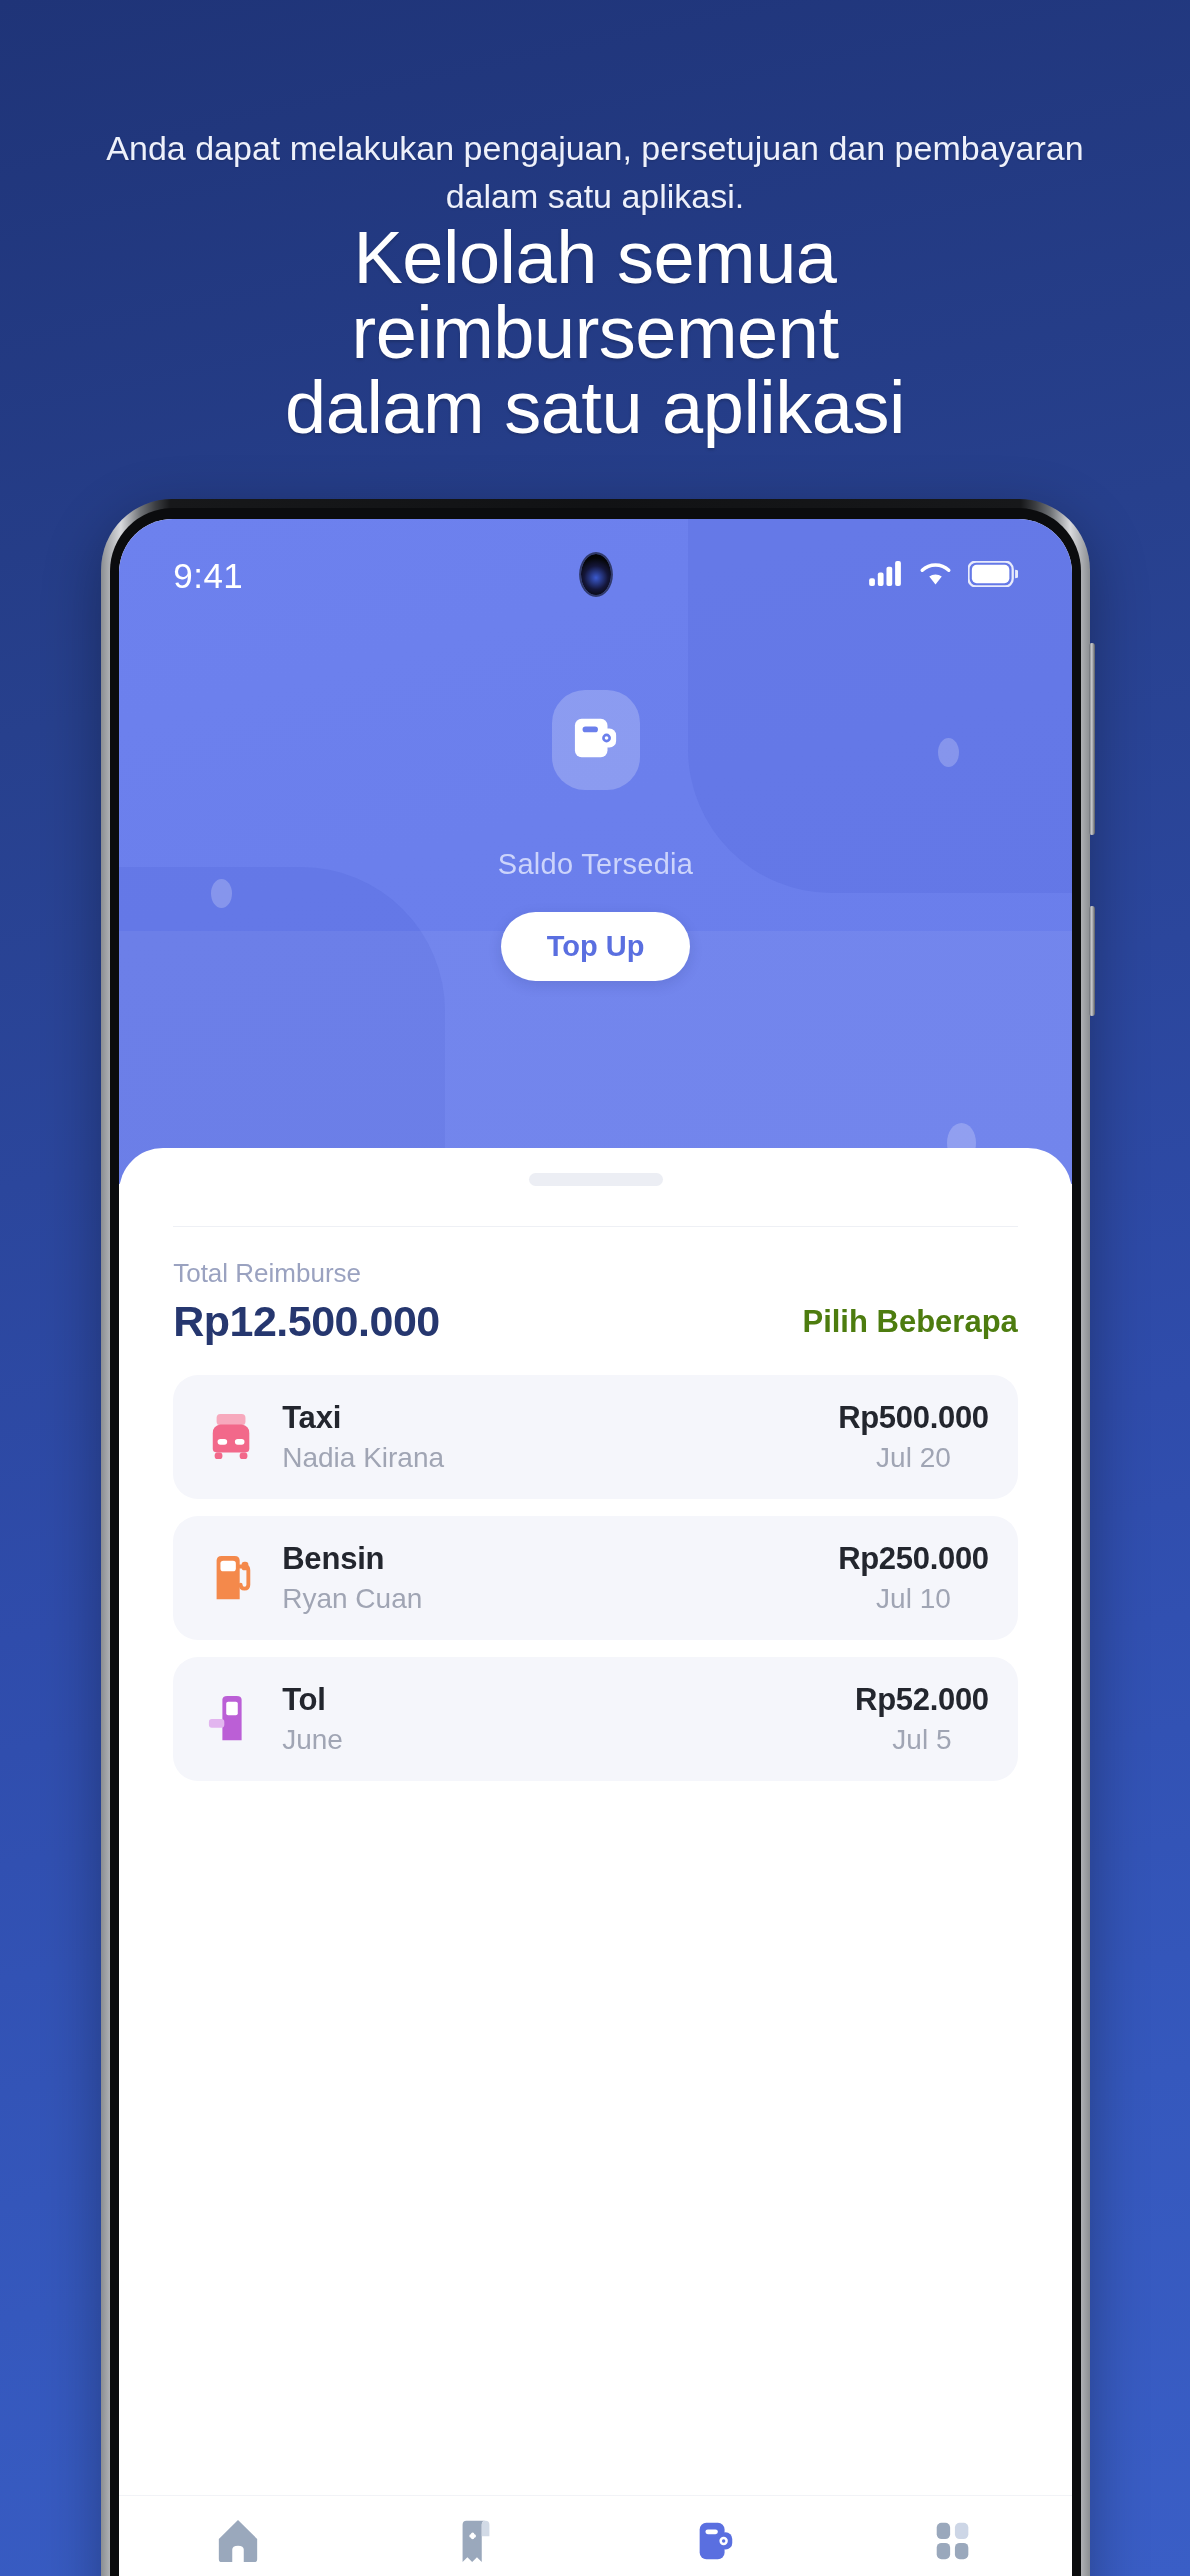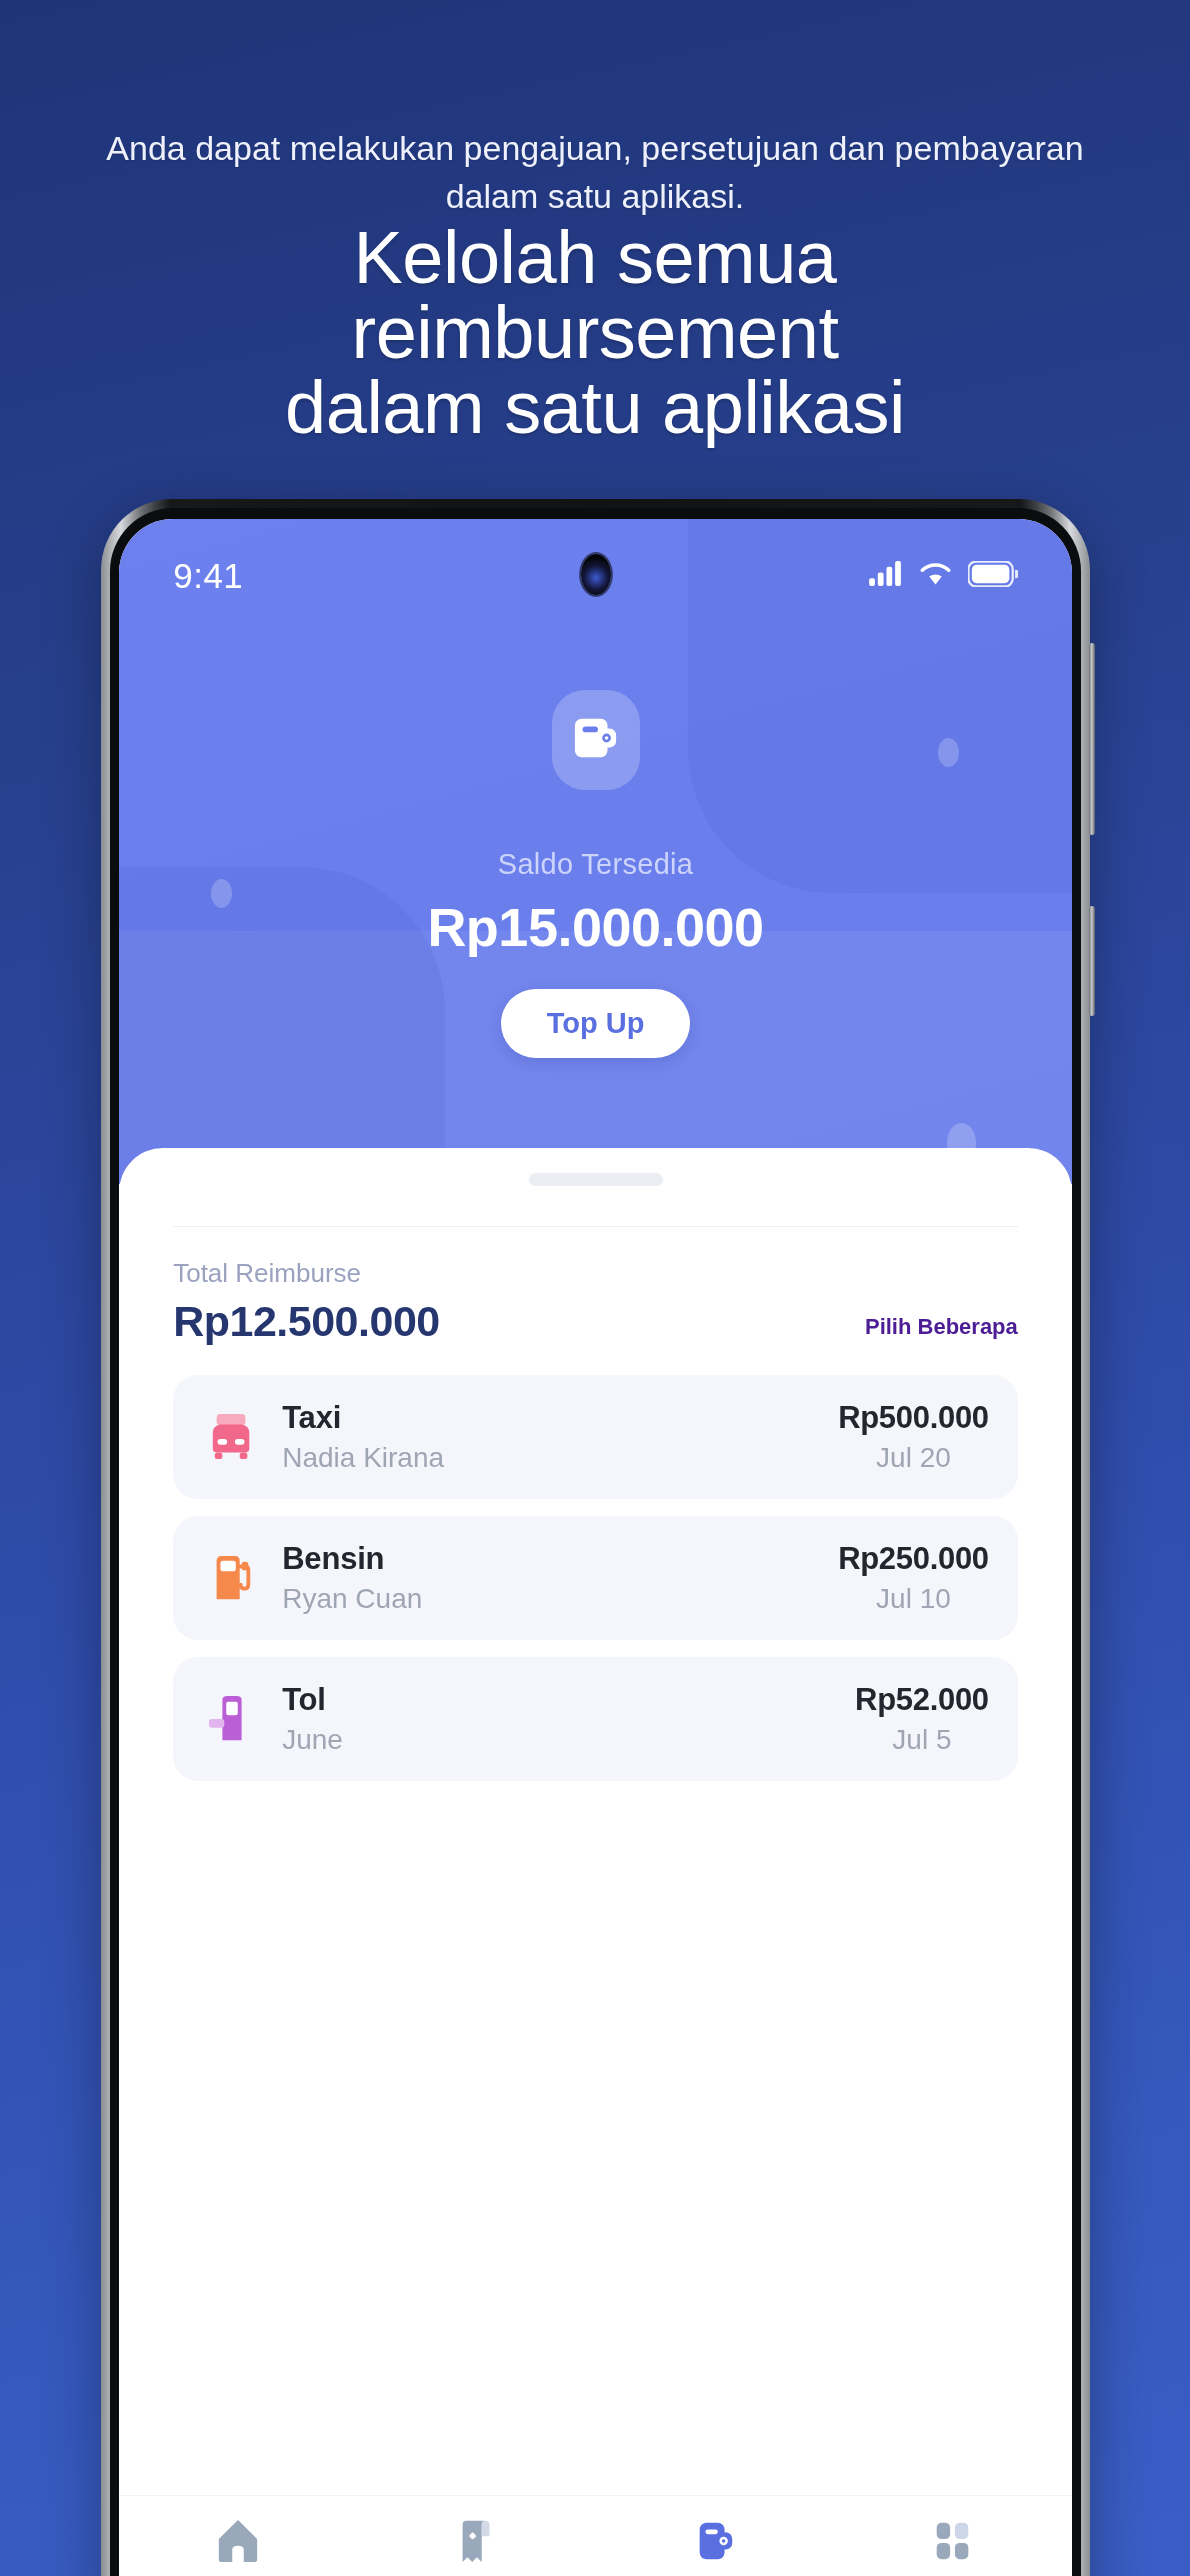--- a/index.html
+++ b/index.html
@@ -167,21 +167,21 @@
   }
 
   #summary{
     display:flex; align-items:flex-end; justify-content:space-between;
     padding:31px 54px 0 54px;
     gap:8px;
   }
   #total-label{ color:#9aa2c0; font-size:26px; font-weight:400; }
   #total-amount{ color:#26376f; font-size:43px; font-weight:700; margin-top:7.7px; letter-spacing:-0.5px; }
   #select-multi{
-    color:#4c1d95; font-size:22px; font-weight:700; cursor:pointer; padding-bottom:5.8px;
+    color:#4d7c0f; font-size:31px; font-weight:700; cursor:pointer; padding-bottom:5.8px;
   }
 
   
   #tx-list{ padding:29px 54px 0 54px; }
   .tx-row{
     display:flex; align-items:center;
     background:#f5f6fb;
     border-radius:25px;
     padding:25px 29px;
     margin-bottom:17px;
@@ -271,21 +271,20 @@
               <rect x="3" y="4" width="34" height="40" rx="7" fill="#ffffff"></rect>
               <rect x="30" y="14" width="16" height="20" rx="7" fill="#ffffff"></rect>
               <rect x="11" y="12" width="16" height="6" rx="3" fill="#6b7fec"></rect>
               <circle cx="36" cy="24" r="4.6" fill="#6b7fec"></circle>
               <circle cx="36" cy="24" r="1.9" fill="#ffffff"></circle>
             </svg>
           </span>
         </div>
 
         <div id="balance-label">Saldo Tersedia</div>
-        <div id="balance-amount">Rp15.000.000</div>
         <button id="topup-btn">Top Up</button>
       </div>
 
       <div id="sheet">
         <div id="sheet-handle"></div>
 
 
         <div id="divider"></div>
 
         <div id="summary">

